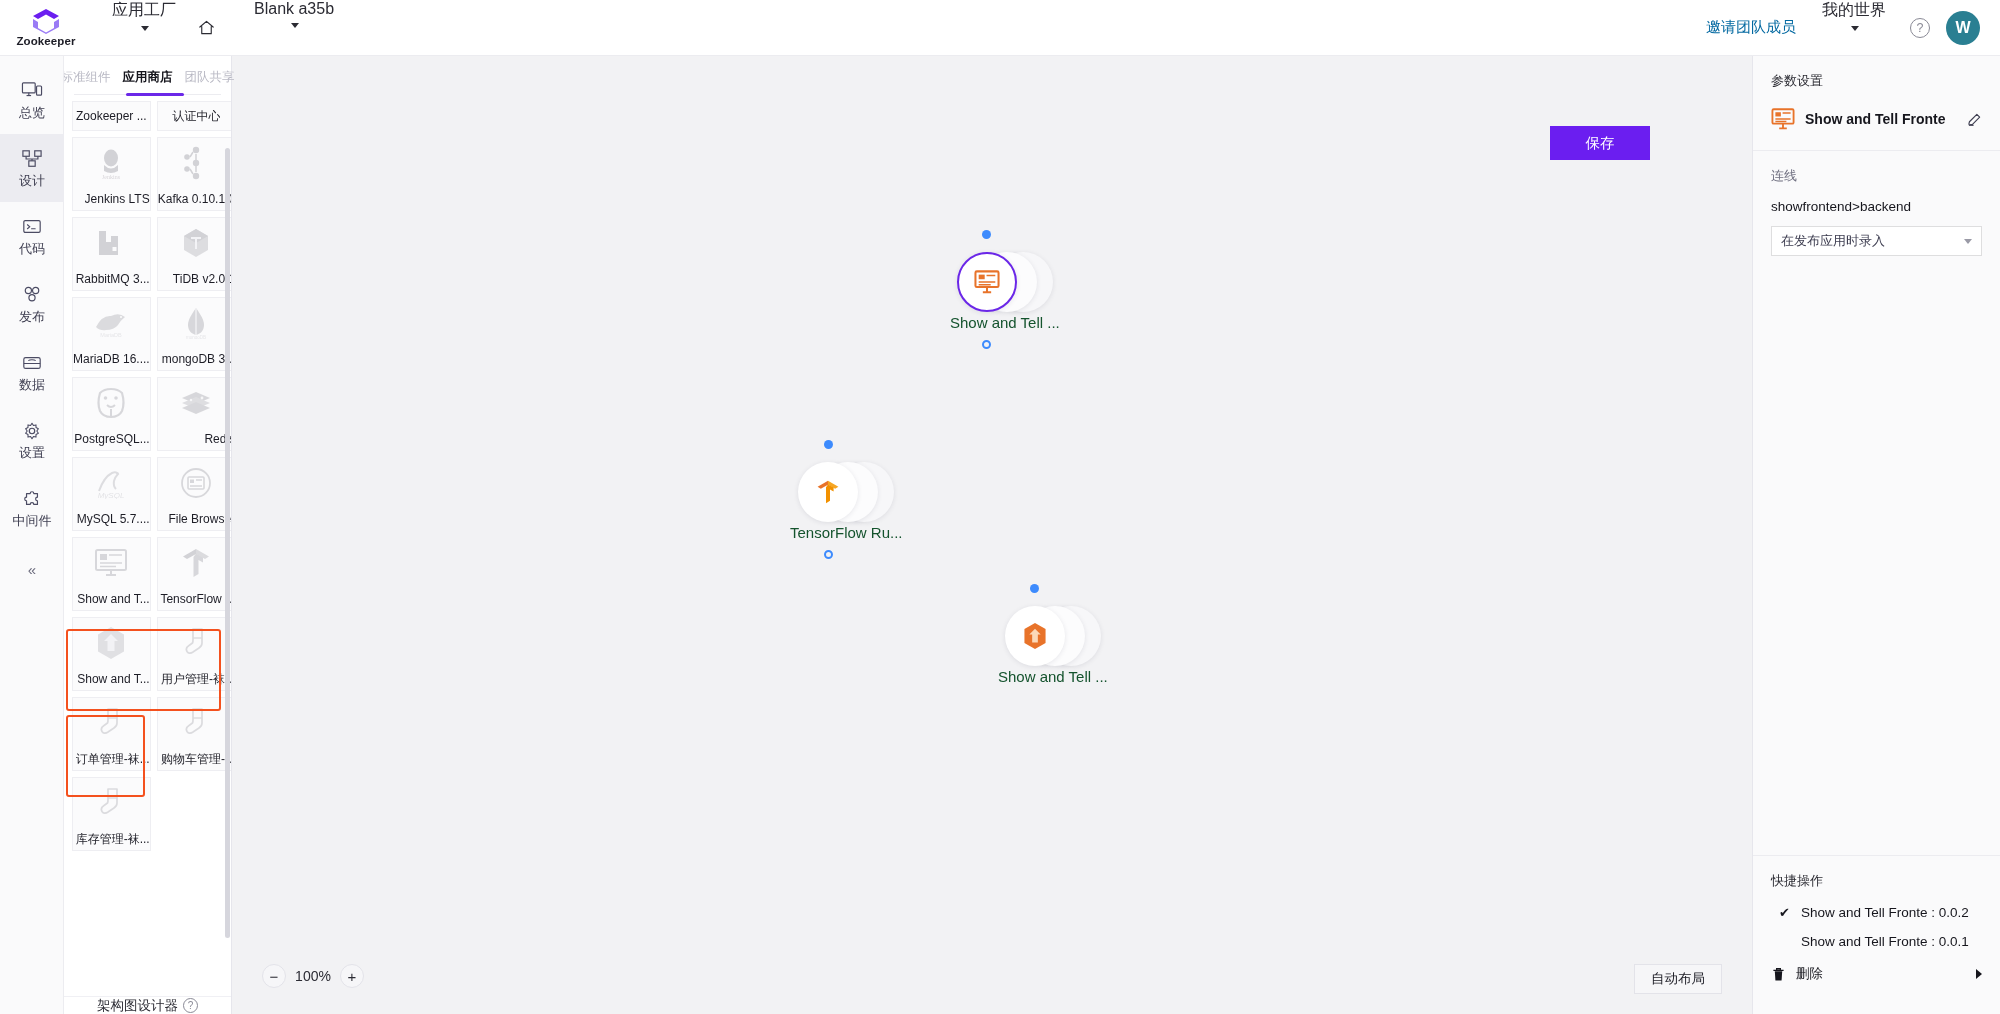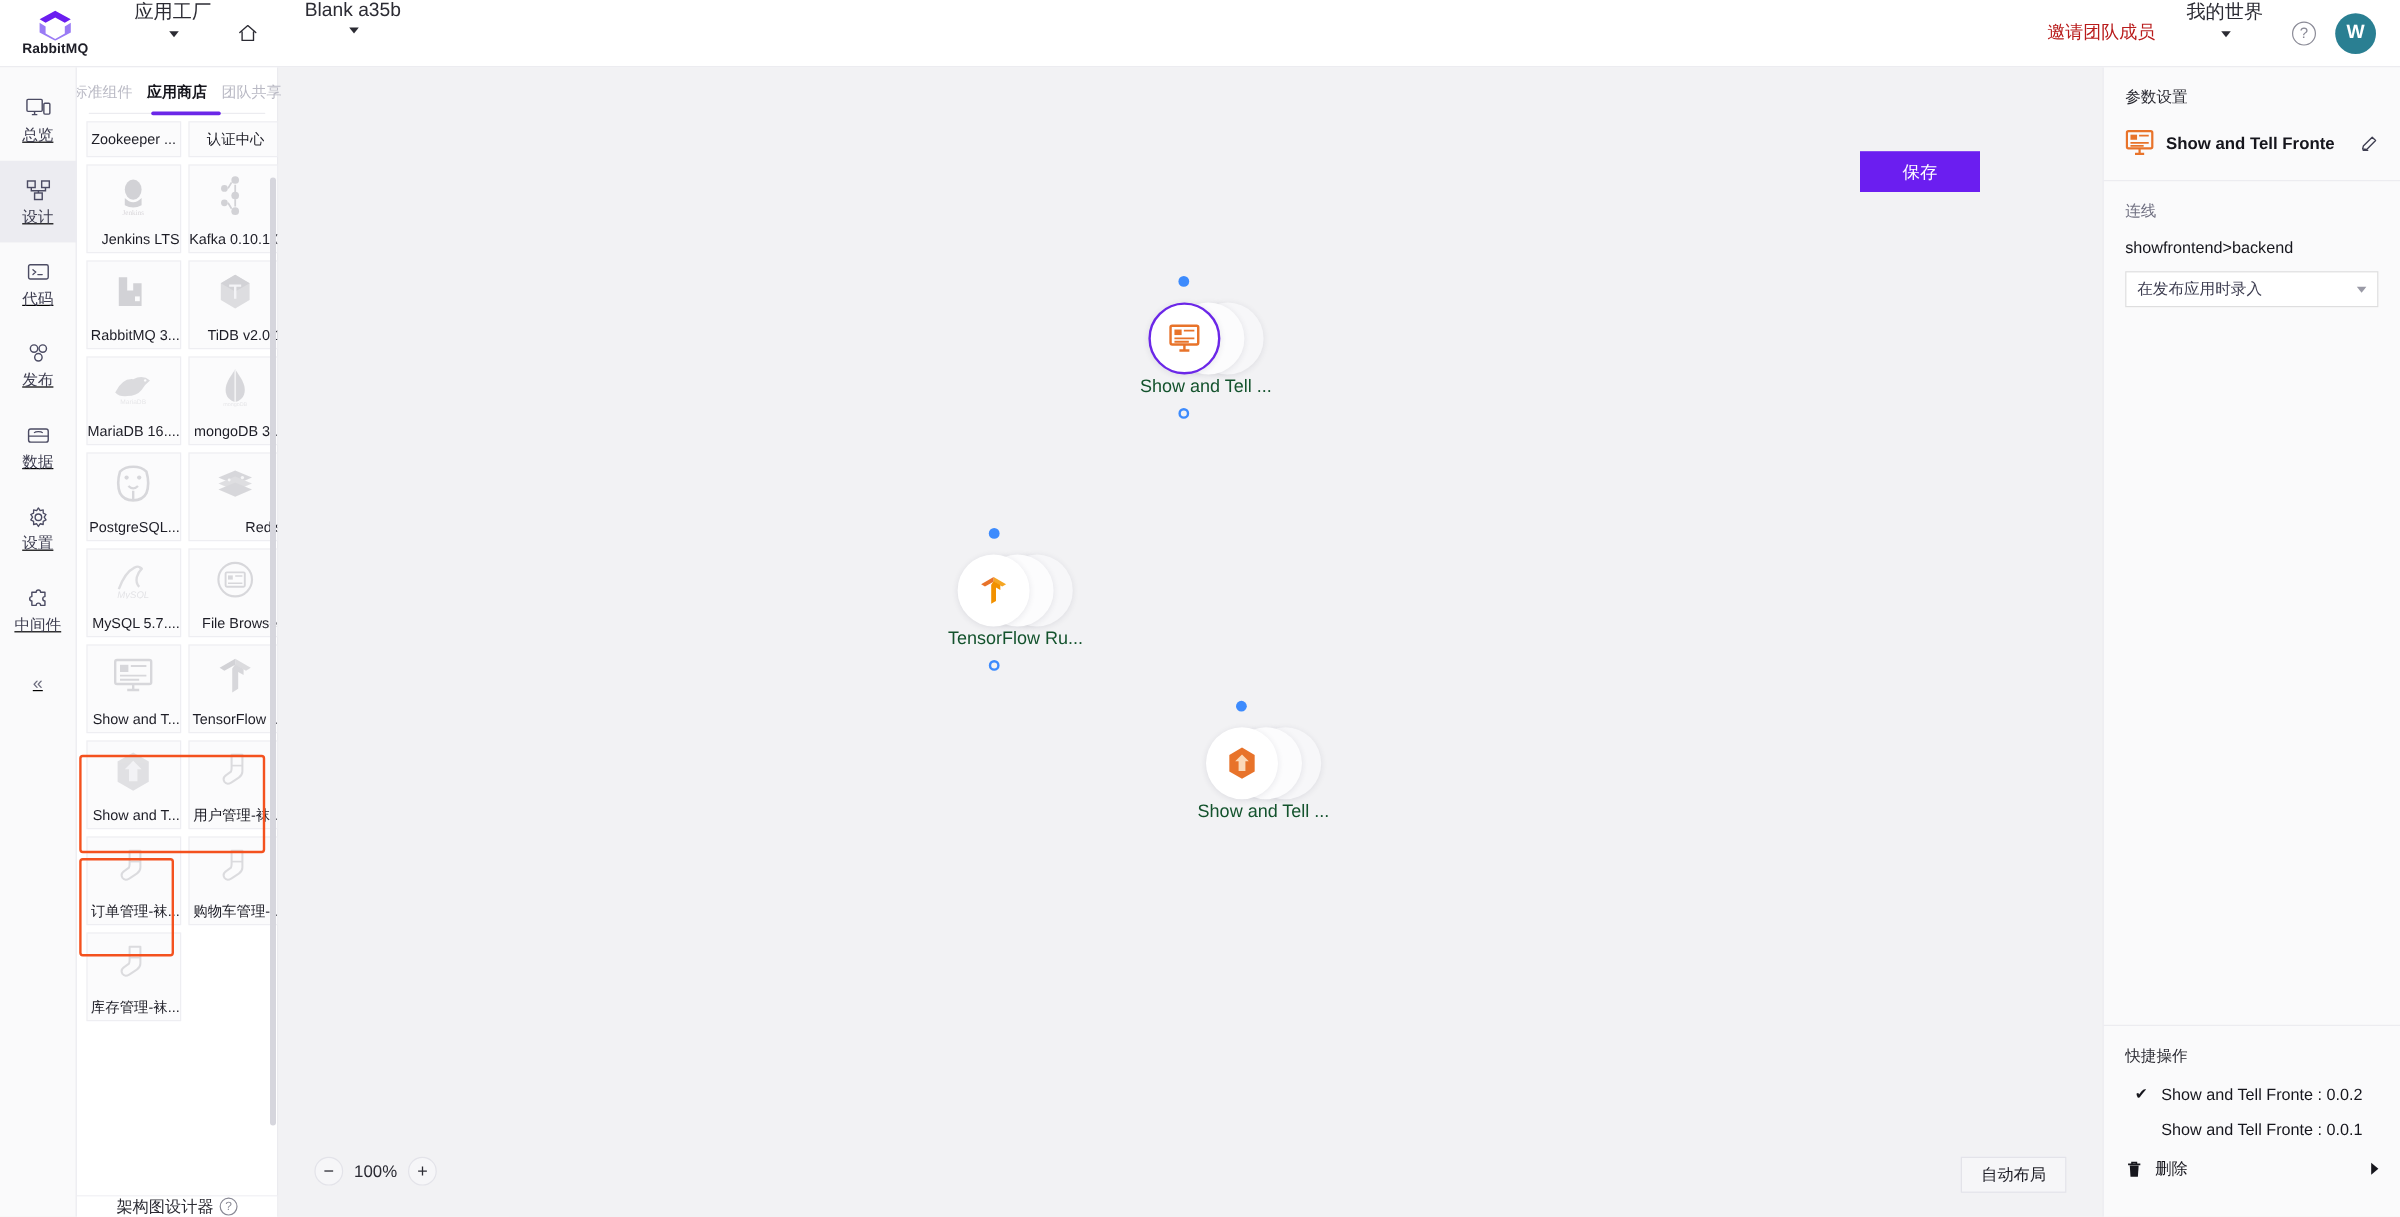--- a/index.html
+++ b/index.html
@@ -22,37 +22,37 @@
   .brand-name { font-size: 11.5px; font-weight: bold; color: #1d1d26; letter-spacing: .1px; margin-top: 1px; }
 
   .top-item {
     display: flex; align-items: center; gap: 5px; font-size: 16px; color: #2b2b33;
     padding: 0 8px; height: 56px; cursor: pointer; white-space: nowrap; flex-direction: column;
   }
   .caret { width: 0; height: 0; border-left: 4.5px solid transparent; border-right: 4.5px solid transparent; border-top: 5px solid #2b2b33; display:inline-block; margin-left:2px; }
   .home-btn { display:flex; align-items:center; justify-content:center; width:44px; height:56px; cursor:pointer; }
   .top-spacer { flex: 1; }
   .top-right { display: flex; align-items: center; gap: 4px; padding-right: 20px; }
-  .top-link { font-size: 15px; color: #b91c1c; padding: 0 14px; cursor: pointer; white-space: nowrap; }
+  .top-link { font-size: 15px; color: #0369a1; padding: 0 14px; cursor: pointer; white-space: nowrap; }
   .help-circle {
     width: 20px; height: 20px; border-radius: 50%; border: 1.3px solid #8a8a96; color: #8a8a96;
     font-size: 12.5px; display: flex; align-items: center; justify-content: center; margin: 0 12px; cursor: pointer;
   }
   .avatar {
     width: 34px; height: 34px; border-radius: 50%; background: #2a7f92; color: #fff;
     font-size: 16px; font-weight: bold; display: flex; align-items: center; justify-content: center; cursor: pointer;
   }
 
   
   .body { flex: 1; display: flex; position: relative; min-height: 0; }
 
   
   .rail {
     width: 64px; min-width: 64px; background: #fafafb; border-right: 1px solid #ececf0;
-    display: flex; flex-direction: column; align-items: center; padding-top: 10px; position: relative; z-index: 30; text-decoration: underline;
+    display: flex; flex-direction: column; padding-top: 10px; position: relative; z-index: 30;
   }
   .rail-item {
     width: 64px; height: 68px; display: flex; flex-direction: column; align-items: center; justify-content: center;
     gap: 5px; cursor: pointer; color: #4b4b63;
   }
   .rail-item.active { background: #ececf1; }
   .rail-label { font-size: 13px; color: #3d3d50; line-height: 1; }
   .rail-collapse { width: 64px; height: 54px; display: flex; align-items: center; justify-content: center; cursor: pointer; color: #6b6b7d; font-size: 15px; }
 
   
@@ -143,21 +143,21 @@
 <body>
 
 <div class="app">
 
   <div class="topbar">
     <div class="brand">
       <svg class="brand-logo" viewBox="0 0 30 26">
         <path d="M15 1 L28 8 L23 11 L15 6.5 L7 11 L2 8 Z" fill="#6b1ef0"></path>
         <path d="M2 11 L7 14 L7 20 L15 24.5 L23 20 L23 14 L28 11 L28 19 L15 26 L2 19 Z" fill="#9a7bf5"></path>
       </svg>
-      <div class="brand-name">RabbitMQ</div>
+      <div class="brand-name">Zookeeper</div>
     </div>
 
     <div class="top-item" style="margin-left:26px;">
       <span>应用工厂</span>
       <i class="caret"></i>
     </div>
 
     <div class="home-btn">
       <svg width="19" height="19" viewBox="0 0 20 20">
         <path d="M3 9.5 L10 3.5 L17 9.5 M5 9 V16.5 H15 V9" fill="none" stroke="#2b2b33" stroke-width="1.2" stroke-linejoin="round" stroke-linecap="round"></path>

